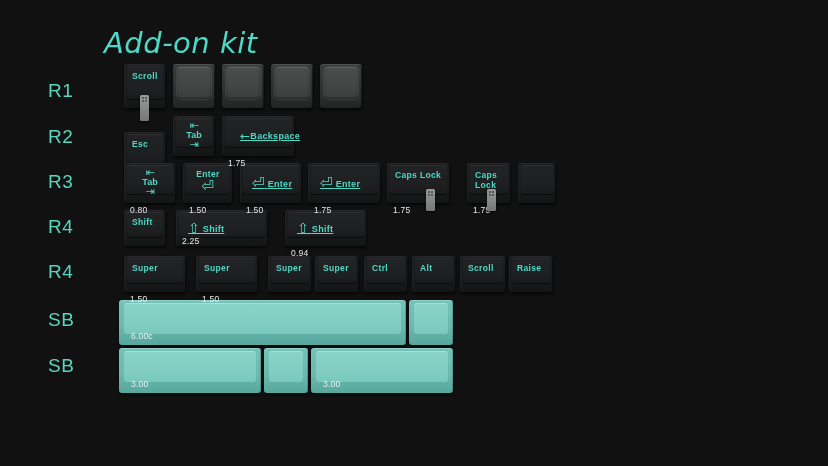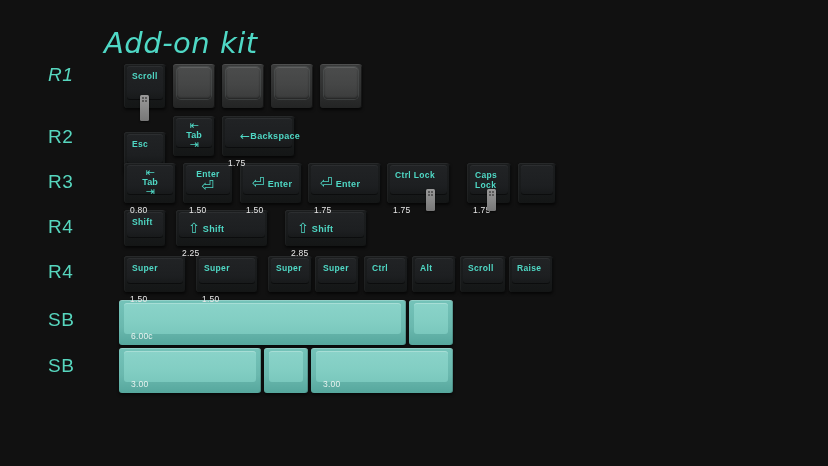--- a/index.html
+++ b/index.html
@@ -113,21 +113,21 @@
     text-align:center;color:#4FD8C5;
     font-size:9px;line-height:10px;font-weight:bold;
     z-index:3;
   }
   .tabglyph .g{font-family:"DejaVu Sans",sans-serif;font-weight:normal;font-size:11px;display:block;line-height:9px;}
 
   
   .inlineleg{
     position:absolute;top:50%;transform:translateY(-50%);
     color:#4FD8C5;font-size:9px;font-weight:bold;
-    white-space:nowrap;z-index:3;letter-spacing:.3px;
+    white-space:nowrap;z-index:3;letter-spacing:.3px;text-decoration:underline;
   }
   .inlineleg .g{font-family:"DejaVu Sans",sans-serif;font-weight:normal;font-size:12px;vertical-align:-1px;}
 
   
   .size{
     position:absolute;
     font-size:8.5px;
     color:#c9c9c9;
     font-family:"Liberation Sans", sans-serif;
     letter-spacing:.2px;
@@ -156,21 +156,21 @@
   .stem.tall{height:26px;}
 </style>
 </head>
 <body>
 
 <div id="stage">
 
   <div class="title">Add-on kit</div>
 
   <div id="rowlabels">
-      <div class="rowlabel" style="left: 48px; top: 64px; font-style: italic;">R1</div>
+      <div class="rowlabel" style="left: 48px; top: 80px;">R1</div>
       <div class="rowlabel" style="left: 48px; top: 126px;">R2</div>
       <div class="rowlabel" style="left: 48px; top: 171px;">R3</div>
       <div class="rowlabel" style="left: 48px; top: 216px;">R4</div>
       <div class="rowlabel" style="left: 48px; top: 261px;">R4</div>
       <div class="rowlabel" style="left: 48px; top: 309px;">SB</div>
       <div class="rowlabel" style="left: 48px; top: 355px;">SB</div>
     </div>
   <div id="keys">
       <div class="key dark" style="left: 124px; top: 64px; width: 42px; height: 44px;">
         <div class="top"></div>
@@ -220,21 +220,21 @@
         <div class="inlineleg" style="left: 12px;"><span class="g" style="font-size:15px;">⏎</span>&nbsp;<span>Enter</span></div>
       </div>
       <div class="size light" style="left: 246px; top: 205px;">1.50</div>
       <div class="key dark" style="left: 308px; top: 163px; width: 73px; height: 40px;">
         <div class="top"></div>
         <div class="inlineleg" style="left: 12px;"><span class="g" style="font-size:15px;">⏎</span>&nbsp;<span>Enter</span></div>
       </div>
       <div class="size light" style="left: 314px; top: 205px;">1.75</div>
       <div class="key dark" style="left: 387px; top: 163px; width: 63px; height: 40px;">
         <div class="top"></div>
-        <div class="legend">Ctrl Lock</div>
+        <div class="legend">Caps Lock</div>
       </div>
       <div class="size light" style="left: 393px; top: 205px;">1.75</div>
       <div class="stem" style="left: 426px; top: 189px;"></div>
       <div class="key dark" style="left: 467px; top: 163px; width: 44px; height: 40px;">
         <div class="top"></div>
         <div class="legend stack">
           <div>Caps</div>
           <div>Lock</div>
         </div>
       </div>
@@ -244,26 +244,26 @@
         <div class="top"></div>
       </div>
       <div class="key dark" style="left: 124px; top: 210px; width: 42px; height: 36px;">
         <div class="top"></div>
         <div class="legend">Shift</div>
       </div>
       <div class="key dark" style="left: 176px; top: 210px; width: 92px; height: 36px;">
         <div class="top"></div>
         <div class="inlineleg" style="left: 12px;"><span class="g" style="font-size:14px;">⇧</span>&nbsp;<span>Shift</span></div>
       </div>
-      <div class="size light" style="left: 182px; top: 248px;">2.25</div>
+      <div class="size light" style="left: 182px; top: 236px;">2.25</div>
       <div class="key dark" style="left: 285px; top: 210px; width: 82px; height: 36px;">
         <div class="top"></div>
         <div class="inlineleg" style="left: 12px;"><span class="g" style="font-size:14px;">⇧</span>&nbsp;<span>Shift</span></div>
       </div>
-      <div class="size light" style="left: 291px; top: 248px;">2.85</div>
+      <div class="size light" style="left: 291px; top: 248px;">0.94</div>
       <div class="key dark" style="left: 124px; top: 256px; width: 62px; height: 36px;">
         <div class="top"></div>
         <div class="legend">Super</div>
       </div>
       <div class="size light" style="left: 130px; top: 294px;">1.50</div>
       <div class="key dark" style="left: 196px; top: 256px; width: 62px; height: 36px;">
         <div class="top"></div>
         <div class="legend">Super</div>
       </div>
       <div class="size light" style="left: 202px; top: 294px;">1.50</div>

